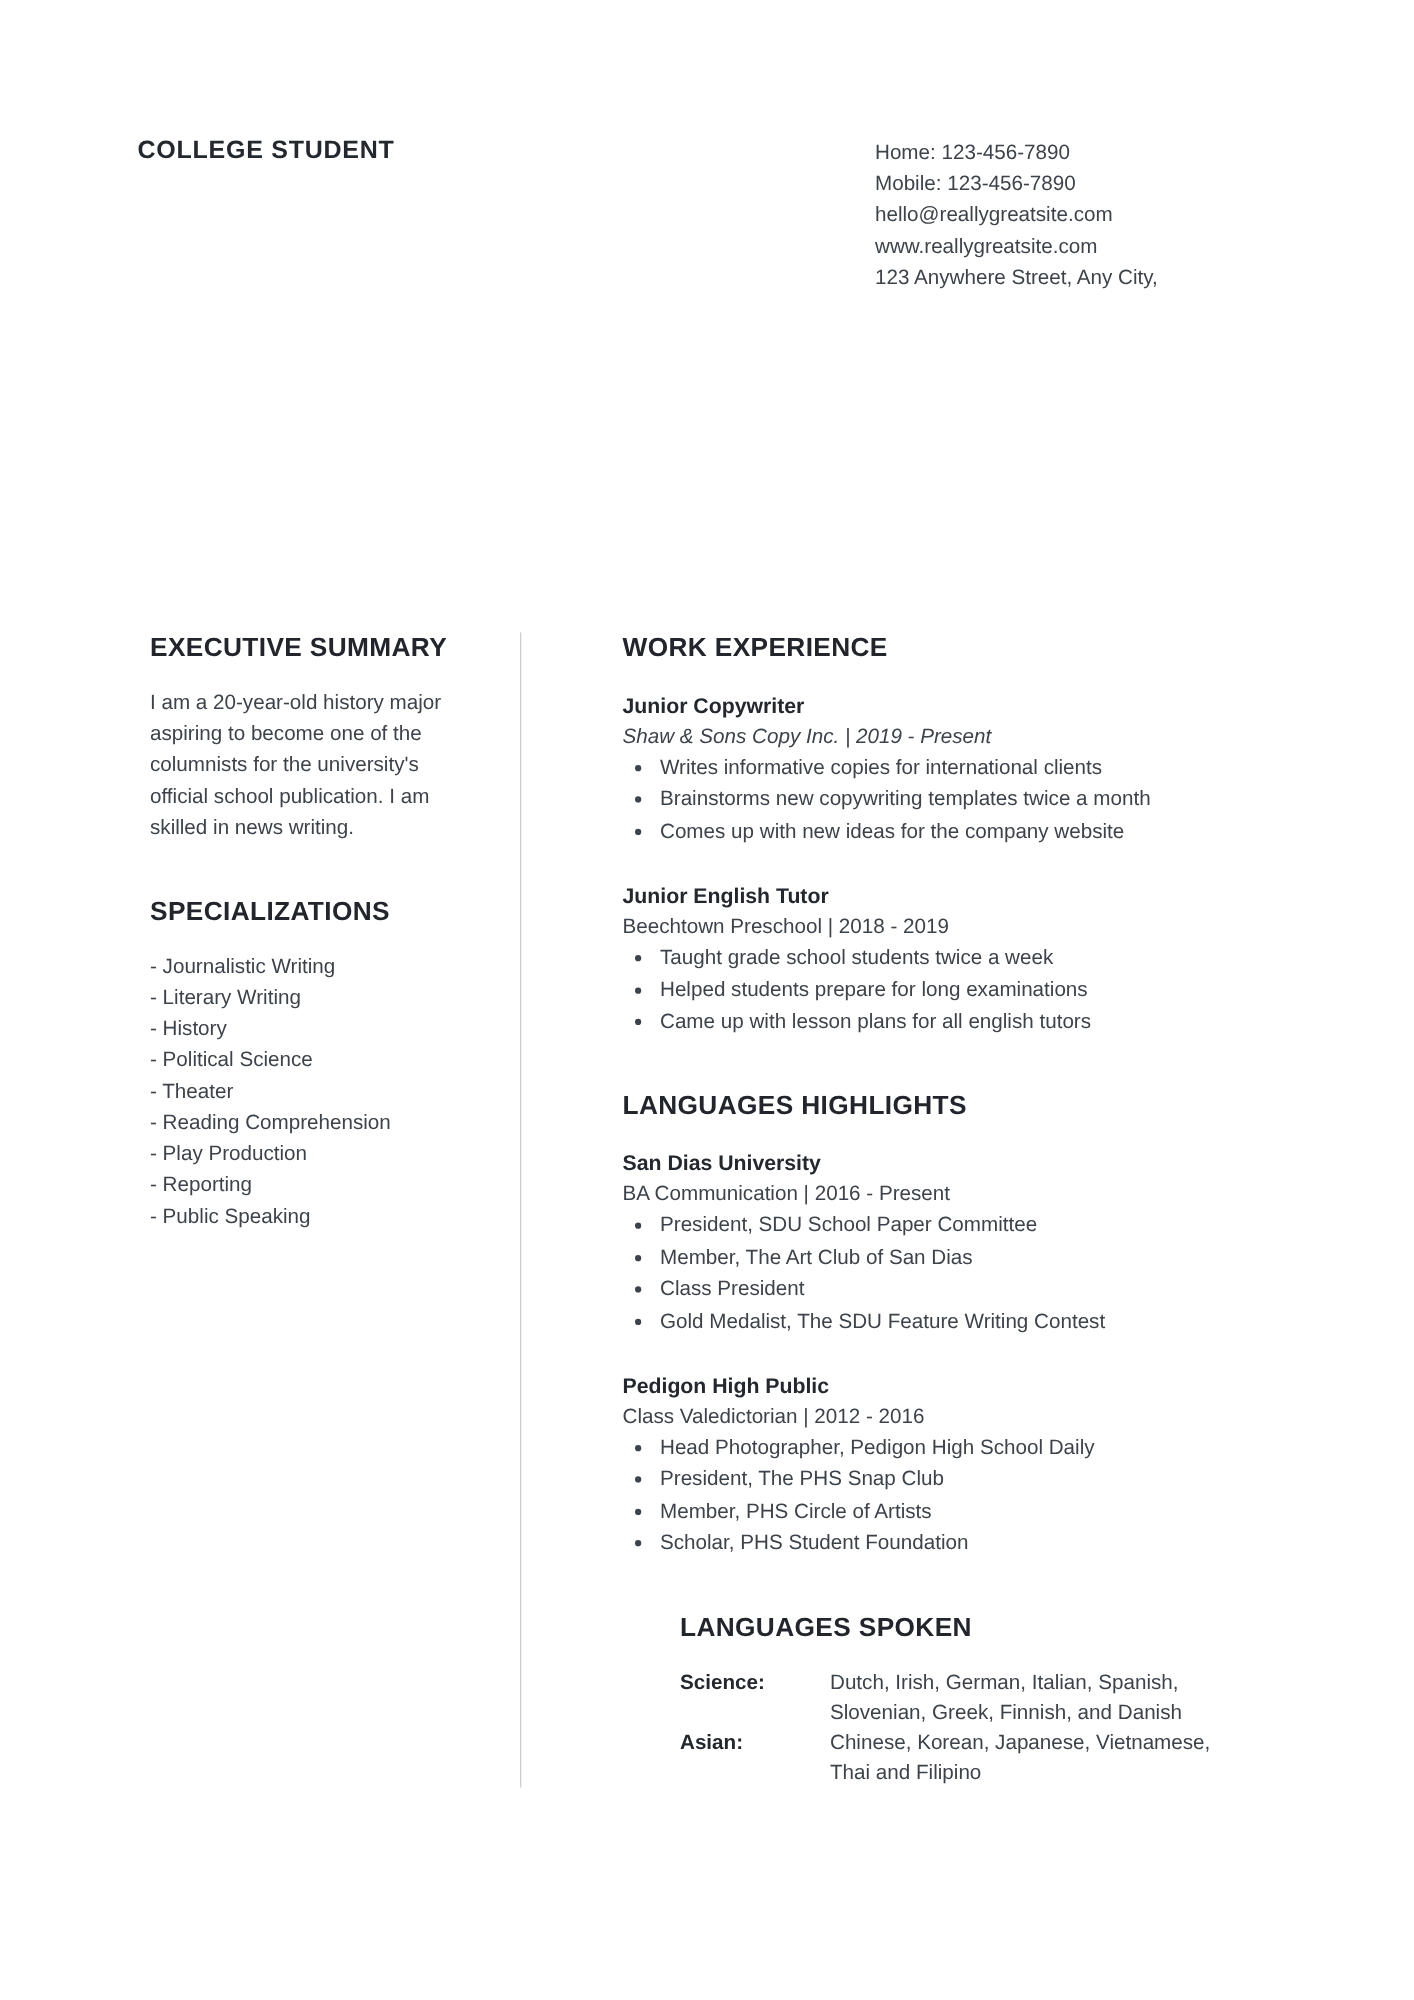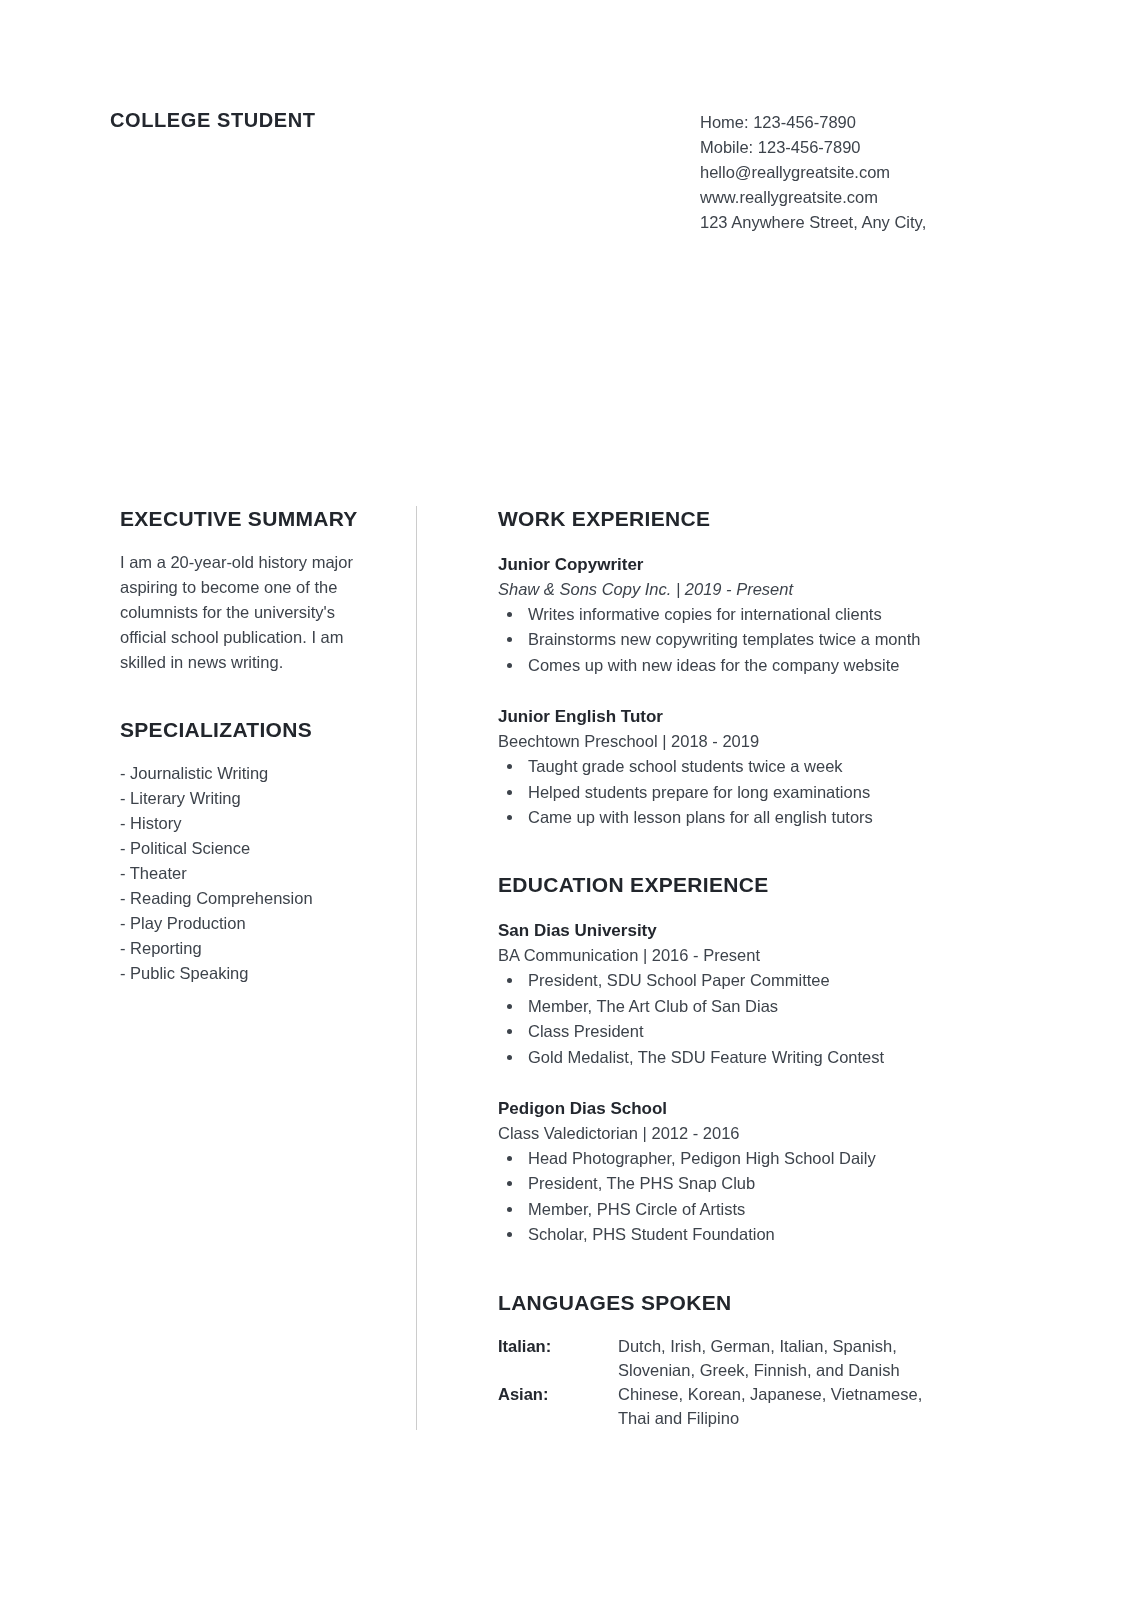--- a/index.html
+++ b/index.html
@@ -112,21 +112,21 @@
     padding-left: 26px;
   }
   ul.bullets li {
     font-size: 16.5px;
     line-height: 25.4px;
     color: #3d434b;
     padding-left: 4px;
   }
   .section { margin-bottom: 0; }
   .section + .section { margin-top: 42px; }
-  .languages-section { margin-top: 70px; }
+  .languages-section { margin-top: 70px; margin-left: 46px; }
   .lang-table { display: flex; flex-direction: column; }
   .lang-row { display: flex; }
   .lang-label {
     width: 120px;
     flex-shrink: 0;
     font-size: 16.5px;
     font-weight: 700;
     line-height: 24px;
     color: #23272e;
   }
@@ -197,50 +197,50 @@
           <div class="entry-subtitle">Beechtown Preschool | 2018 - 2019</div>
           <ul class="bullets">
             <li>Taught grade school students twice a week</li>
             <li>Helped students prepare for long examinations</li>
             <li>Came up with lesson plans for all english tutors</li>
           </ul>
         </div>
       </div>
 
       <div class="section">
-        <div class="section-heading">EDUCATION EXPERIENCE</div>
+        <div class="section-heading">LANGUAGES HIGHLIGHTS</div>
 
         <div class="entry">
           <div class="entry-title">San Dias University</div>
           <div class="entry-subtitle">BA Communication | 2016 - Present</div>
           <ul class="bullets">
             <li>President, SDU School Paper Committee</li>
             <li>Member, The Art Club of San Dias</li>
             <li>Class President</li>
             <li>Gold Medalist, The SDU Feature Writing Contest</li>
           </ul>
         </div>
 
         <div class="entry">
-          <div class="entry-title">Pedigon Dias School</div>
+          <div class="entry-title">Pedigon High Public</div>
           <div class="entry-subtitle">Class Valedictorian | 2012 - 2016</div>
           <ul class="bullets">
             <li>Head Photographer, Pedigon High School Daily</li>
             <li>President, The PHS Snap Club</li>
             <li>Member, PHS Circle of Artists</li>
             <li>Scholar, PHS Student Foundation</li>
           </ul>
         </div>
       </div>
 
       <div class="section languages-section">
         <div class="section-heading">LANGUAGES SPOKEN</div>
         <div class="lang-table">
           <div class="lang-row">
-            <div class="lang-label">Italian:</div>
+            <div class="lang-label">Science:</div>
             <div class="lang-text">Dutch, Irish, German, Italian, Spanish, Slovenian, Greek, Finnish, and Danish</div>
           </div>
           <div class="lang-row">
             <div class="lang-label">Asian:</div>
             <div class="lang-text">Chinese, Korean, Japanese, Vietnamese, Thai and Filipino</div>
           </div>
         </div>
       </div>
 
     </div>

